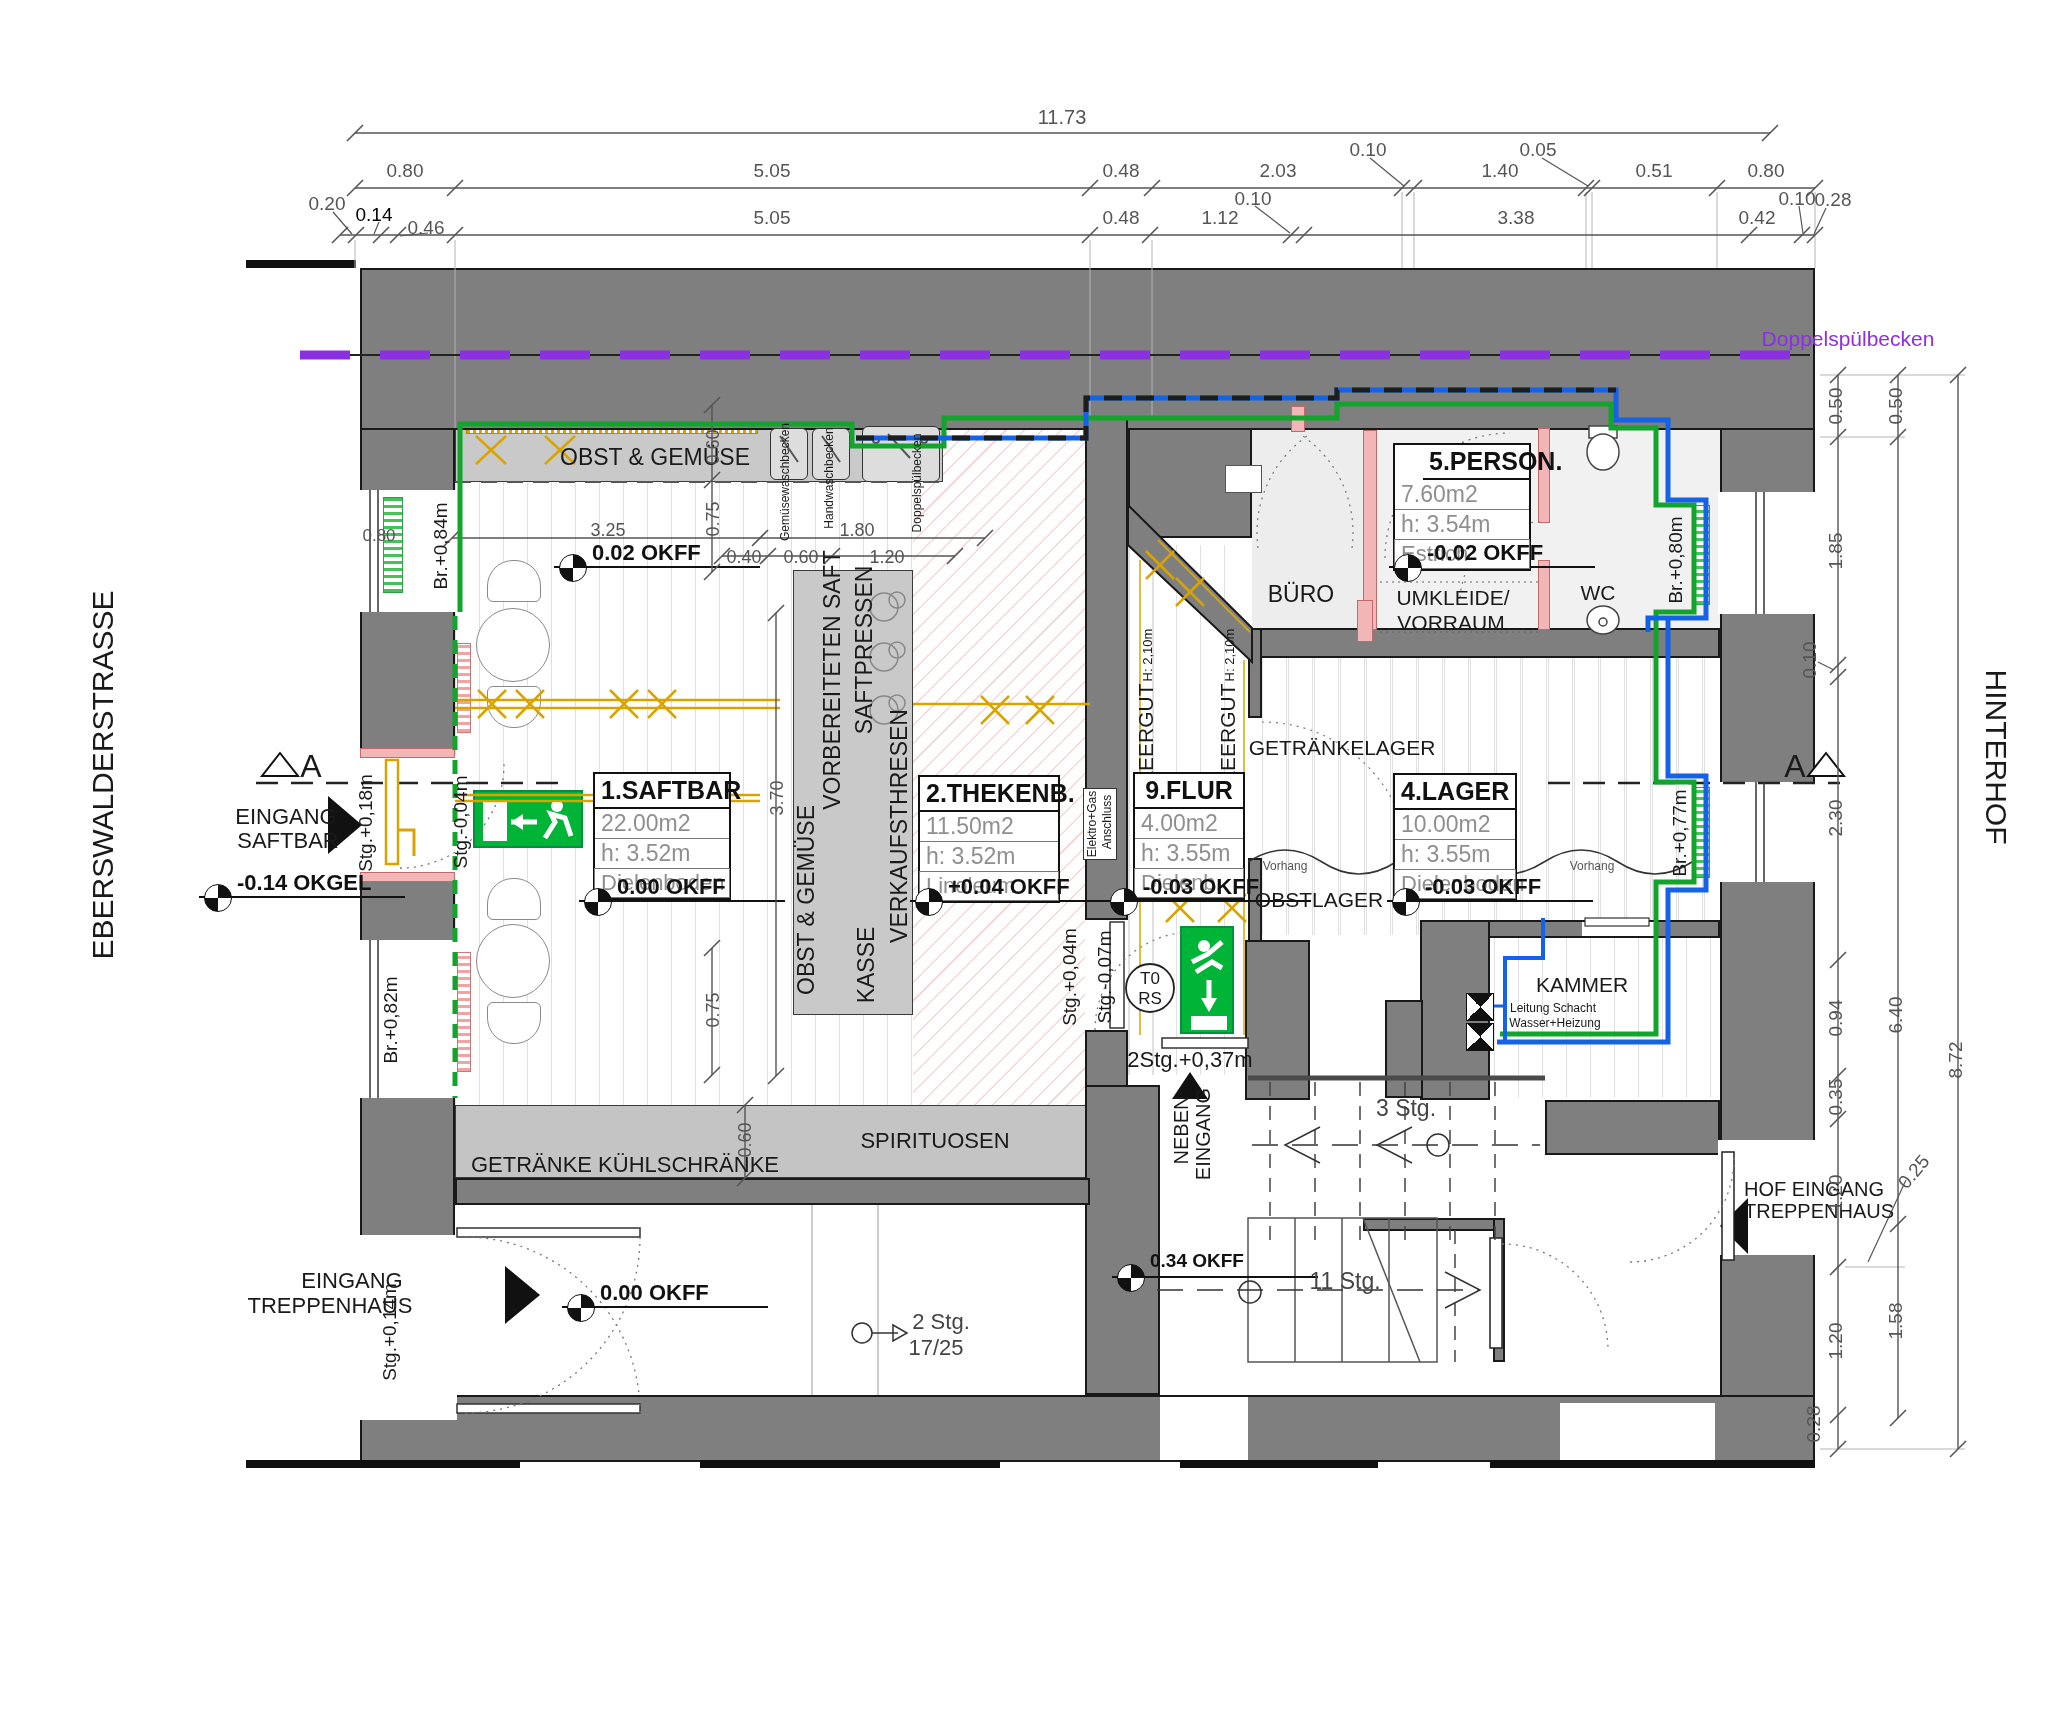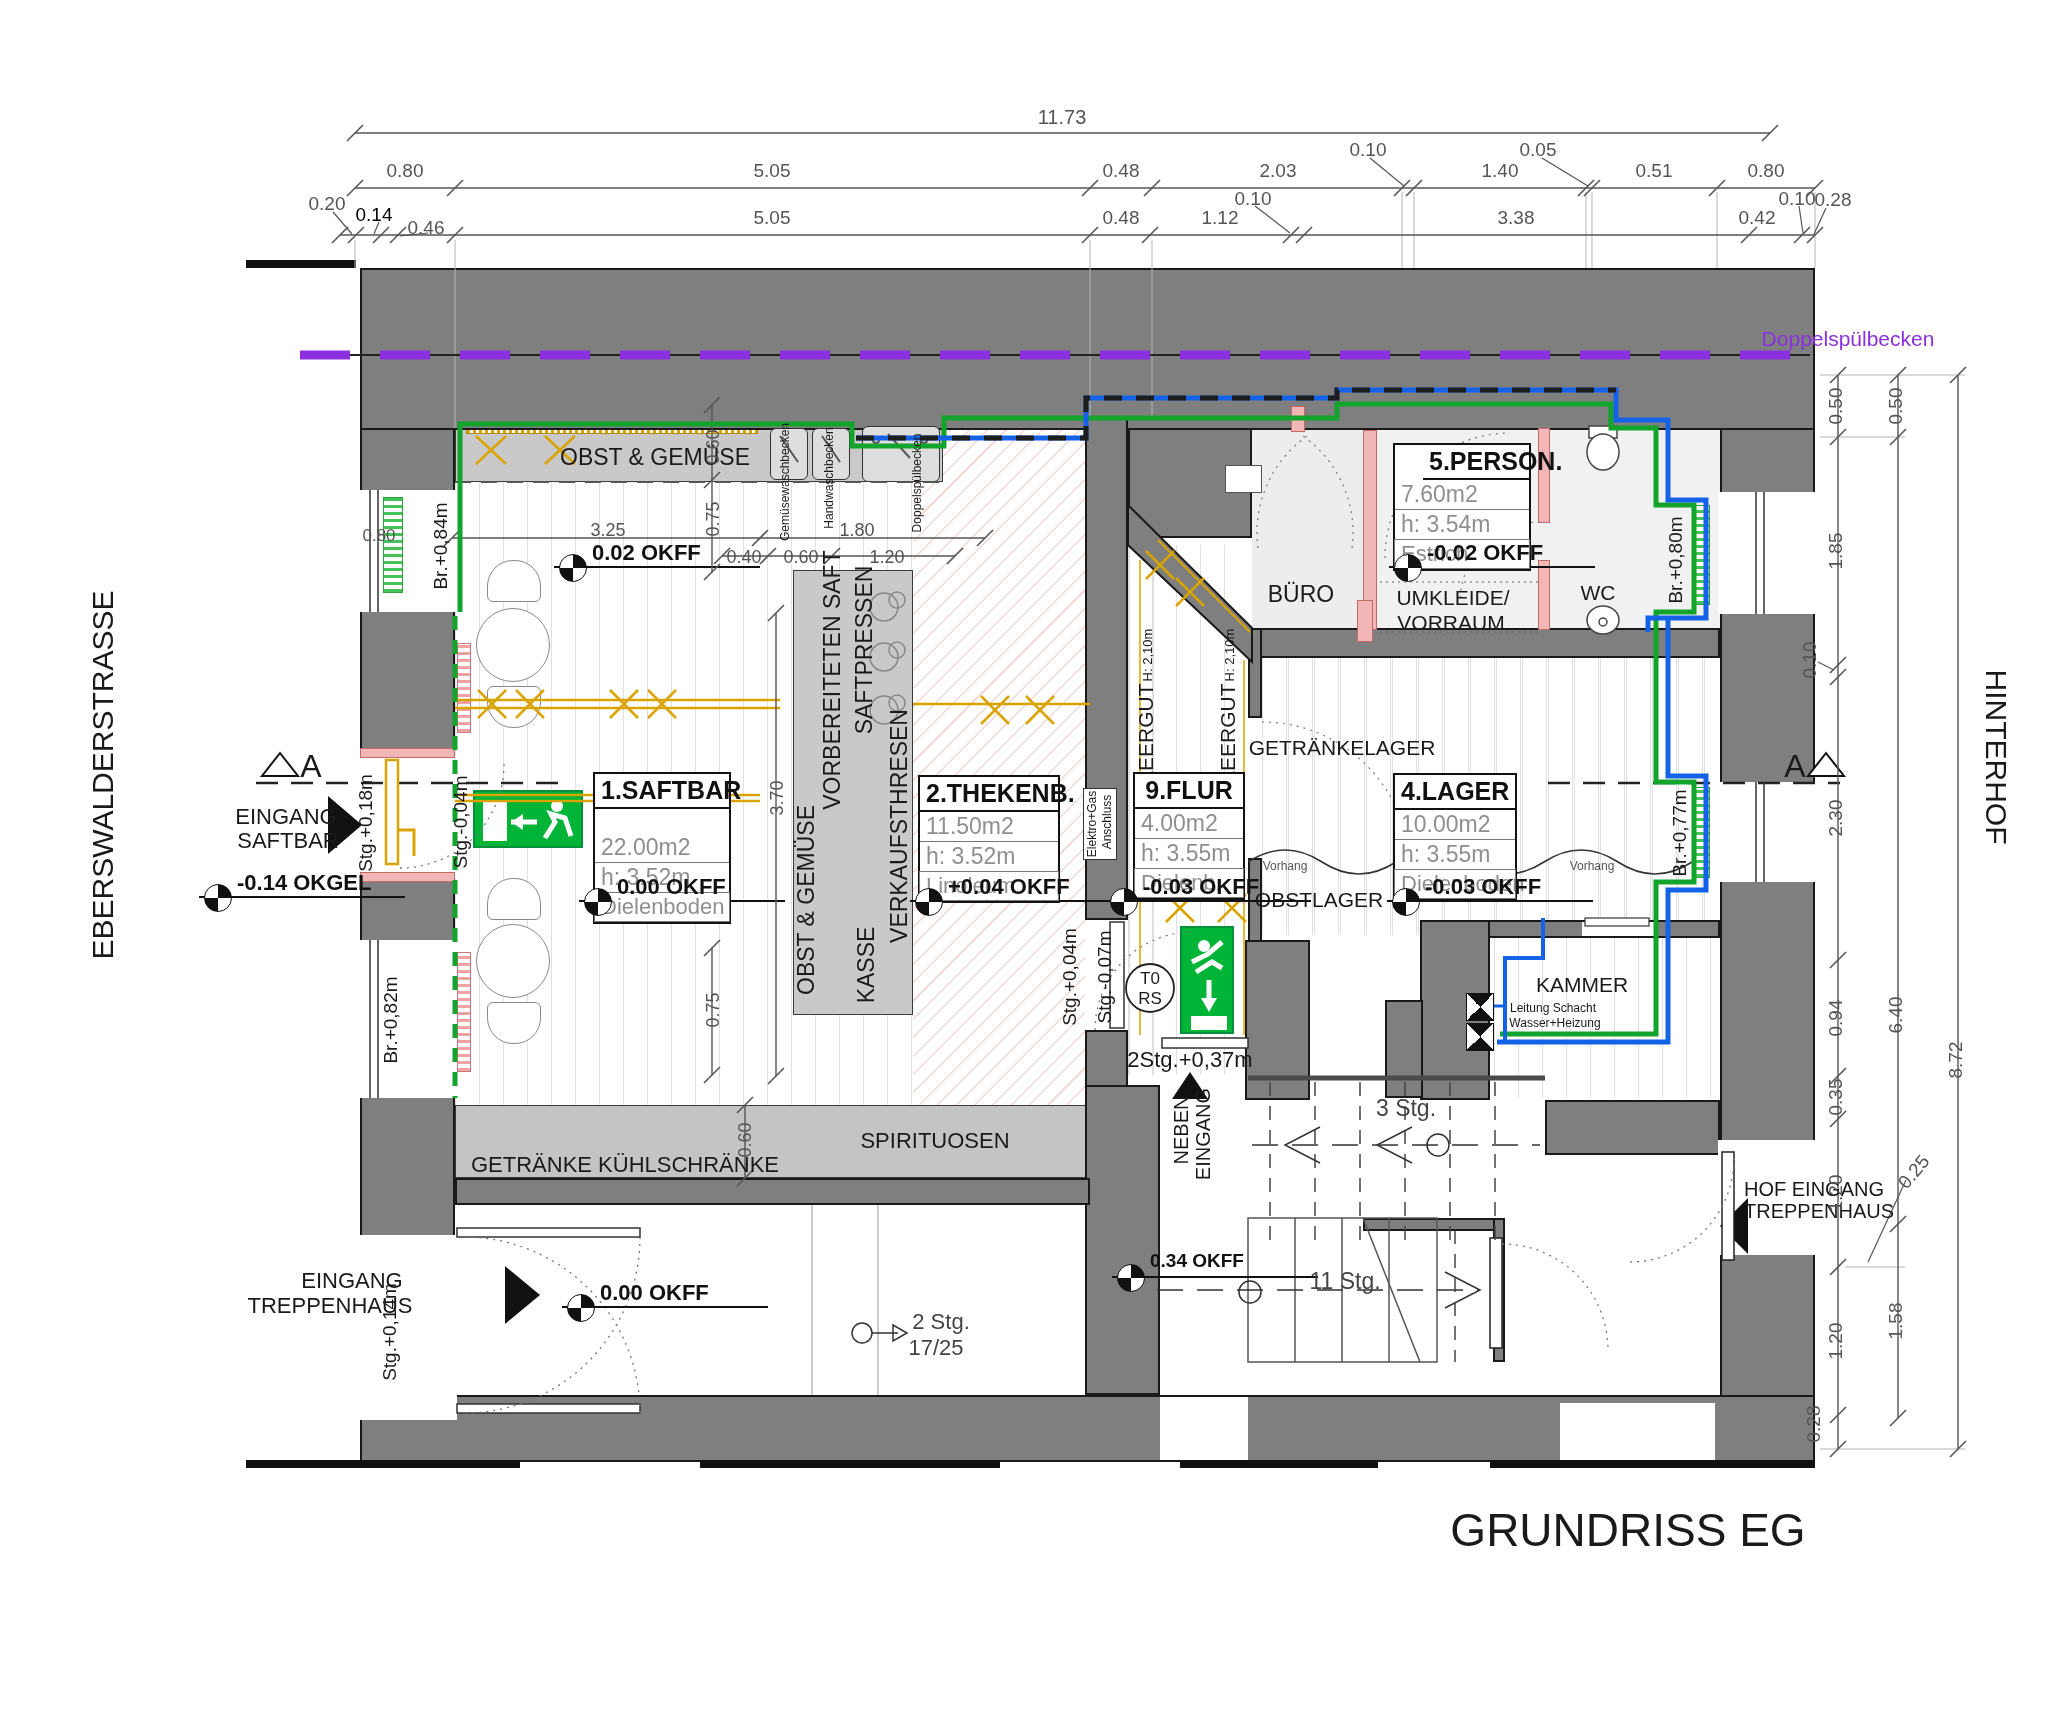--- a/index.html
+++ b/index.html
@@ -401,21 +401,20 @@
         <polyline points="460,612 460,424 852,424 852,446 944,446 944,418 1337,418 1337,404 1611,404 1611,428 1656,428 1656,505 1694,505 1694,612 1656,612 1656,782 1694,782 1694,882 1656,882 1656,1034 1500,1034" fill="none" stroke="#12a42c" stroke-width="5"></polyline>
         <polyline points="455,616 455,1098" fill="none" stroke="#12a42c" stroke-width="5" stroke-dasharray="14 10"></polyline>
         <polyline points="856,438 1086,438 1086,398 1337,398 1337,390 1616,390 1616,420 1668,420 1668,500 1706,500 1706,618 1648,618 1648,632" fill="none" stroke="#1462e8" stroke-width="5"></polyline>
         <polyline points="856,438 1086,438 1086,398 1337,398 1337,390 1616,390" fill="none" stroke="#1d1d1d" stroke-width="5" stroke-dasharray="18 14"></polyline>
         <polyline points="1668,618 1668,776 1706,776 1706,890 1668,890 1668,1042 1497,1042" fill="none" stroke="#1462e8" stroke-width="5"></polyline>
         <polyline points="1543,918 1543,958 1505,958 1505,1042" fill="none" stroke="#1462e8" stroke-width="4"></polyline>
       </g>
   </svg>
 
   <div id="labels" style="position:absolute;left:0;top:0;width:100%;height:100%;z-index:50;">
-      <span class="lbl" style="left: 1628px; top: 1530px; font-size: 46px; color: rgb(26, 26, 26); transform: translate(-50%, -50%) rotate(0deg);">GRUNDRISS EG</span>
       <span class="lbl" style="left: 103px; top: 775px; font-size: 30px; color: rgb(26, 26, 26); transform: translate(-50%, -50%) rotate(-90deg);">EBERSWALDERSTRASSE</span>
       <span class="lbl" style="left: 1996px; top: 757px; font-size: 30px; color: rgb(26, 26, 26); transform: translate(-50%, -50%) rotate(90deg);">HINTERHOF</span>
       <span class="lbl" style="left: 1848px; top: 339px; font-size: 21px; color: rgb(139, 48, 224); transform: translate(-50%, -50%) rotate(0deg);">Doppelspülbecken</span>
       <span class="lbl" style="left: 655px; top: 457px; font-size: 23px; color: rgb(26, 26, 26); transform: translate(-50%, -50%) rotate(0deg);">OBST &amp; GEMÜSE</span>
       <span class="lbl" style="left: 625px; top: 1141px; font-size: 22px; color: rgb(26, 26, 26); transform: translate(-50%, -50%) rotate(0deg); margin-top: 24px;">GETRÄNKE KÜHLSCHRÄNKE</span>
       <span class="lbl" style="left: 935px; top: 1141px; font-size: 22px; color: rgb(26, 26, 26); transform: translate(-50%, -50%) rotate(0deg);">SPIRITUOSEN</span>
       <span class="lbl" style="left: 866px; top: 965px; font-size: 23px; color: rgb(26, 26, 26); transform: translate(-50%, -50%) rotate(-90deg);">KASSE</span>
       <span class="lbl" style="left: 899px; top: 826px; font-size: 23px; color: rgb(26, 26, 26); transform: translate(-50%, -50%) rotate(-90deg);">VERKAUFSTHRESEN</span>
       <span class="lbl" style="left: 806px; top: 900px; font-size: 23px; color: rgb(26, 26, 26); transform: translate(-50%, -50%) rotate(-90deg);">OBST &amp; GEMÜSE</span>
       <span class="lbl" style="left: 832px; top: 680px; font-size: 23px; color: rgb(26, 26, 26); transform: translate(-50%, -50%) rotate(-90deg);">VORBEREITETEN SAFT</span>
@@ -507,21 +506,21 @@
       <span class="lbl" style="left: 801px; top: 557px; font-size: 18px; color: rgb(85, 85, 85); transform: translate(-50%, -50%) rotate(0deg);">0.60</span>
       <span class="lbl" style="left: 887px; top: 557px; font-size: 18px; color: rgb(85, 85, 85); transform: translate(-50%, -50%) rotate(0deg);">1.20</span>
       <span class="lbl" style="left: 713px; top: 447px; font-size: 18px; color: rgb(85, 85, 85); transform: translate(-50%, -50%) rotate(-90deg);">0.60</span>
       <span class="lbl" style="left: 713px; top: 519px; font-size: 18px; color: rgb(85, 85, 85); transform: translate(-50%, -50%) rotate(-90deg);">0.75</span>
       <span class="lbl" style="left: 777px; top: 798px; font-size: 18px; color: rgb(85, 85, 85); transform: translate(-50%, -50%) rotate(-90deg);">3.70</span>
       <span class="lbl" style="left: 713px; top: 1010px; font-size: 18px; color: rgb(85, 85, 85); transform: translate(-50%, -50%) rotate(-90deg);">0.75</span>
       <span class="lbl" style="left: 745px; top: 1140px; font-size: 18px; color: rgb(85, 85, 85); transform: translate(-50%, -50%) rotate(-90deg);">0.60</span>
       <span class="lbl" style="left: 379px; top: 536px; font-size: 17px; color: rgb(85, 85, 85); transform: translate(-50%, -50%) rotate(0deg);">0.80</span>
       <div class="roombox" style="left: 593px; top: 772px; width: 138px;">
         <div class="rb-title" style="font-size:25px;">1.SAFTBAR</div>
-        <div class="rb-row" style="font-size:23px;margin-top:24px;">22.00m2</div>
+        <div class="rb-row" style="font-size:23px;">22.00m2</div>
         <div class="rb-row" style="font-size:23px;">h: 3.52m</div>
         <div class="rb-floor" style="font-size:22px;border:1px solid #777;margin:-1px -1px 0 -1px;">Dielenboden</div>
       </div>
       <div class="roombox" style="left: 918px; top: 775px; width: 142px;">
         <div class="rb-title" style="font-size:25px;">2.THEKENB.</div>
         <div class="rb-row" style="font-size:23px;">11.50m2</div>
         <div class="rb-row" style="font-size:23px;">h: 3.52m</div>
         <div class="rb-floor" style="font-size:22px;border:1px solid #777;margin:-1px -1px 0 -1px;">Linoleum</div>
       </div>
       <div class="roombox" style="left: 1133px; top: 772px; width: 112px;">

